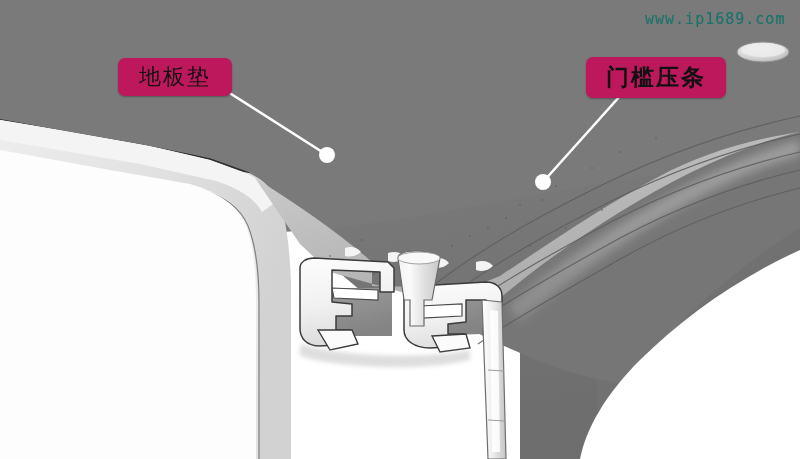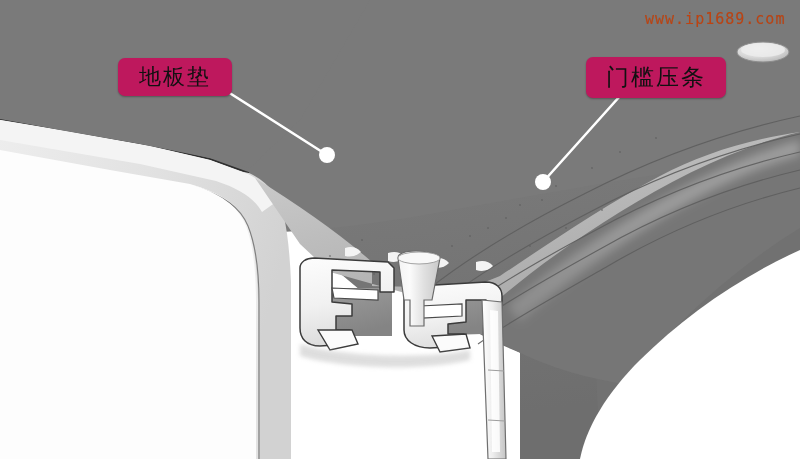--- a/index.html
+++ b/index.html
@@ -23,29 +23,29 @@
     font-family:"Liberation Serif","DejaVu Serif",serif;
     color:#111;
     letter-spacing:2px;
     white-space:nowrap;
     user-select:none;
   }
   #callout-floor-mat{
     left:118px;top:58px;width:114px;height:38px;font-size:22px;
   }
   #callout-sill-trim{
-    left:586px;top:57px;width:140px;height:41px;font-size:23px;
+    left:586px;top:57px;width:140px;height:41px;font-size:23px;font-weight:bold;
   }
 
   
   #watermark{
     position:absolute;left:645px;top:10px;
     font-family:"DejaVu Sans Mono","Liberation Mono",monospace;
     font-size:15px;
-    color:#c2410c;
+    color:#0f766e;
     letter-spacing:1px;
     opacity:.96;
     text-shadow:0 0 1px rgba(0,0,0,.15);
     user-select:none;
   }
 </style>
 </head>
 <body>
 
 <div id="scene">

